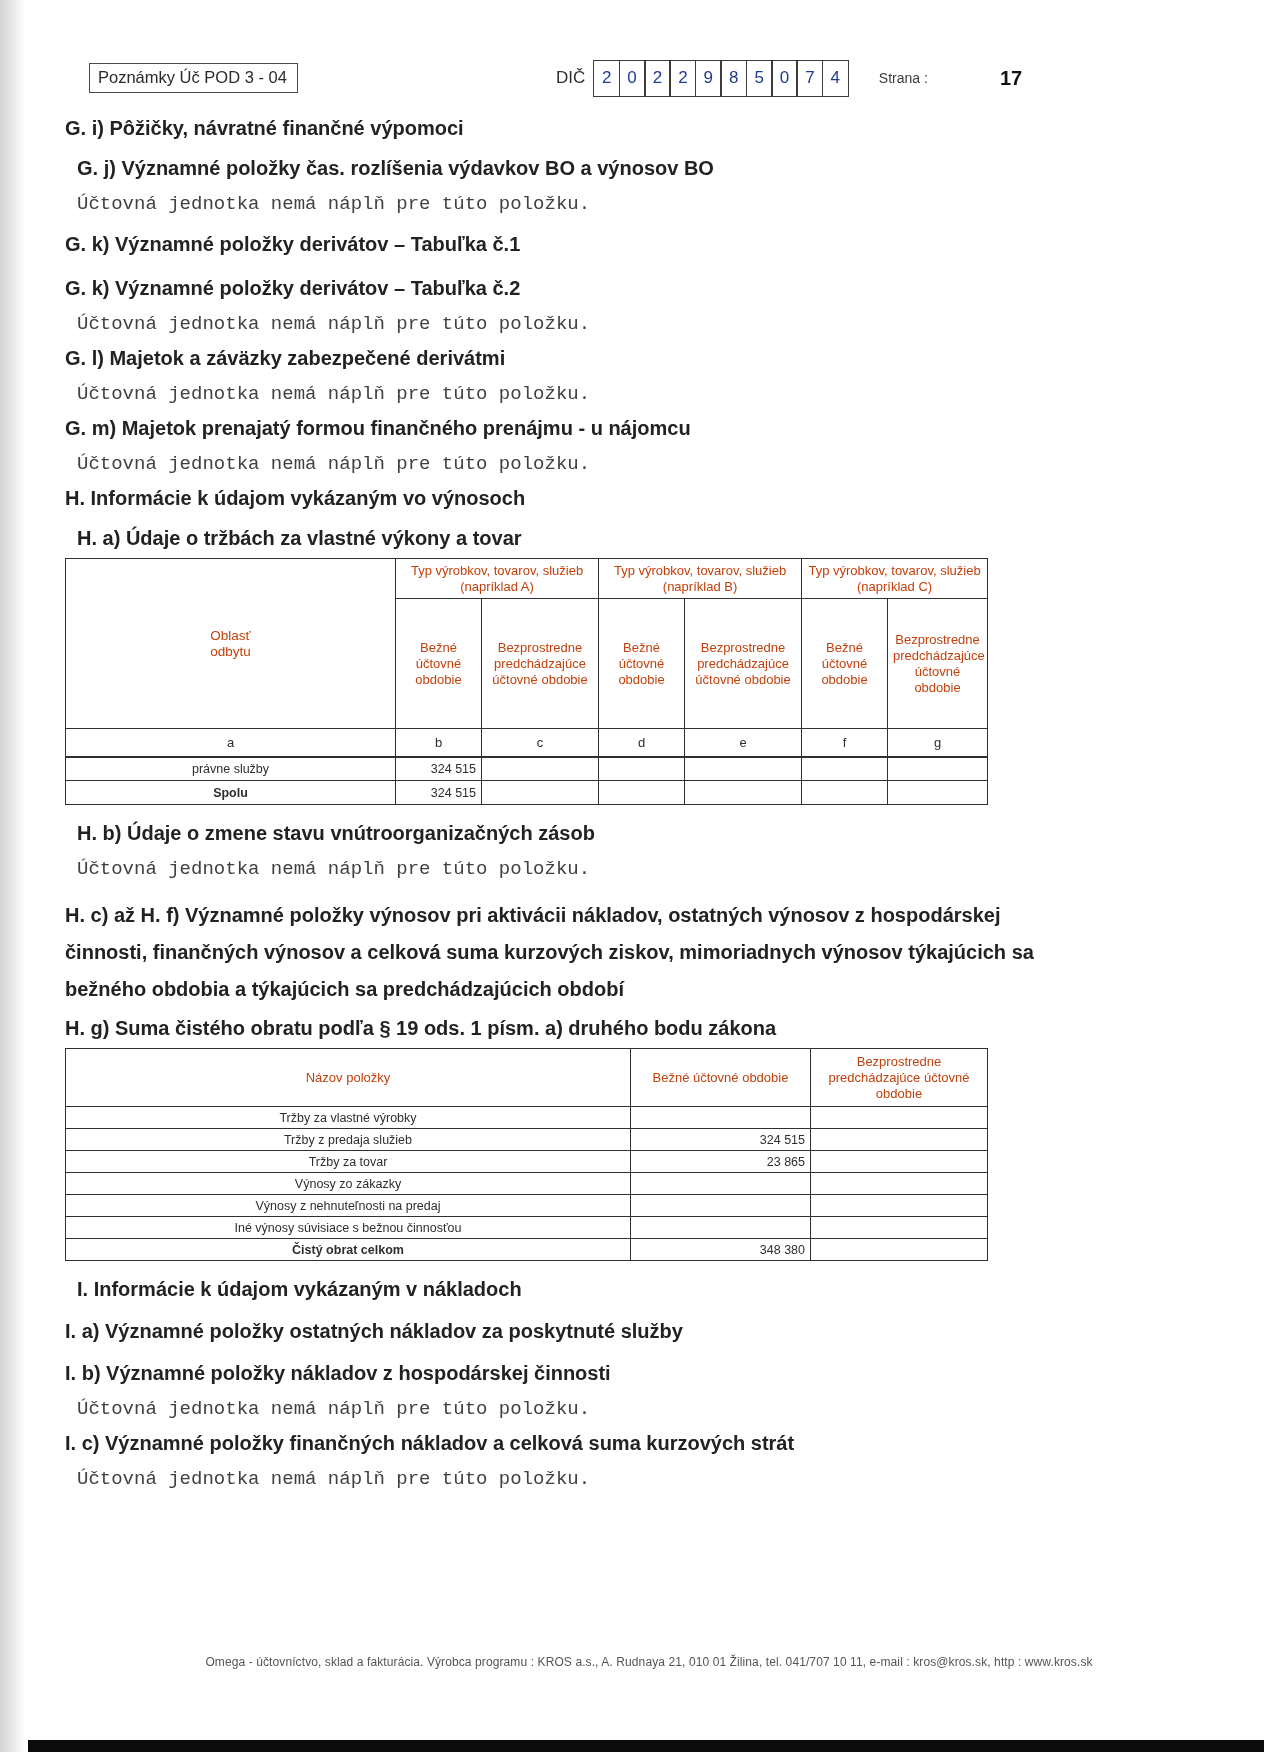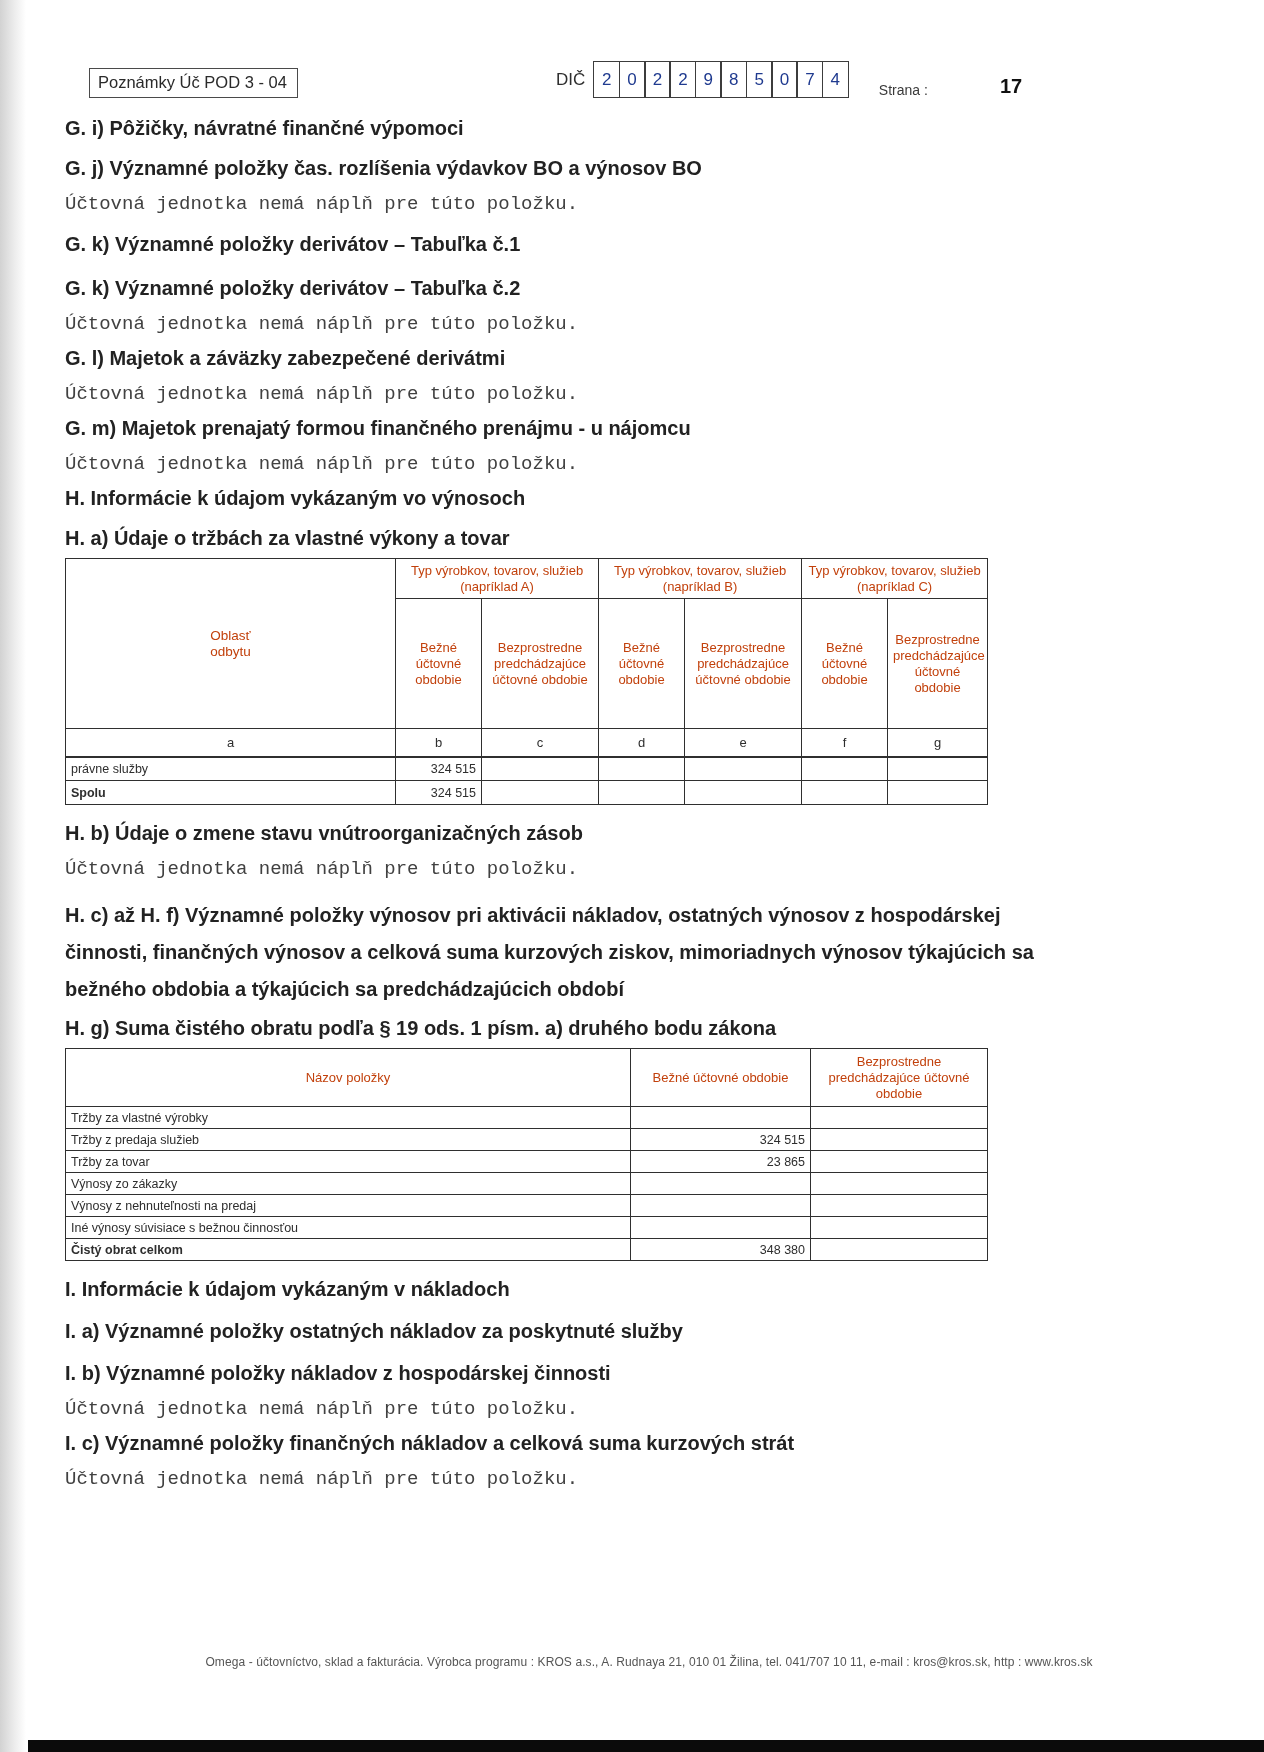--- a/index.html
+++ b/index.html
@@ -16,47 +16,47 @@
     position:absolute; left:0; top:0; width:26px; height:100%;
     background:linear-gradient(to right,#d2d2d2,#ececec 55%,#ffffff);
   }
   #bottom-bar {
     position:absolute; left:28px; right:0; bottom:0; height:12px;
     background:#0b0b0b;
   }
   #content { position:absolute; left:65px; top:58px; width:1010px; }
 
   
-  .doc-header { display:flex; align-items:flex-end; height:40px;padding-left:24px; }
+  .doc-header { display:flex; align-items:center; height:40px;padding-left:24px; }
   .form-code-box {
     border:1.5px solid #4a4a4a; padding:4px 10px 5px 8px;
     font-size:16.5px; color:#2a2a2a; white-space:nowrap;
   }
   .dic-wrap { display:flex; align-items:center; margin-left:258px; }
   .dic-label { font-size:17px; color:#2e2e2e; margin-right:8px; }
   .dic-boxes { display:flex; }
   .dic-cell {
     width:27px; height:37px; border:1.6px solid #3c3c3c; margin-left:-1.6px;
     display:flex; align-items:center; justify-content:center;
     font-size:17px; color:#1f3a8f;
   }
   .dic-cell:first-child { margin-left:0; }
   .page-label { font-size:14px; color:#3a3a3a; margin-left:30px; }
   .page-number { font-size:20px; font-weight:bold; color:#111; margin-left:72px; }
 
   
   .h1 { font-size:20px; font-weight:bold; color:#222; line-height:24px; margin:0; }
   .note { font-size:19px; color:#414141; line-height:16px; margin:0;font-family:Liberation Mono, monospace; }
-  .mt8{margin-top:8px;} .mt14{margin-top:14px;} .mt16{margin-top:16px;}
+  .mt8{margin-top:8px;} .mt14{margin-top:14px;} .mt16{margin-top:16px;margin-left:12px;}
   .mt18{margin-top:18px;} .mt20{margin-top:20px;}
   .para { line-height:37px; width:1010px; }
 
   
   table { border-collapse:collapse; table-layout:fixed; margin-top:8px; }
-  th, td { border:1px solid #2f2f2f; padding:0 5px; overflow:hidden; }
+  th, td { border:1px solid #2f2f2f; padding:0 5px; overflow:hidden;text-align:center; }
   th { font-weight:normal; font-size:13px; color:#c2410c; text-align:center; vertical-align:middle; line-height:16px; }
   td { font-size:12.5px; color:#2e2e2e; }
 
   #table1 { width:922px; }
   #table1 .area-cell { white-space:pre-line; font-size:13.5px; }
   #table1 .group-row th { height:40px; }
   #table1 .sub-row th { height:130px; }
   #table1 .letter-row td { height:28px; text-align:center; font-size:13px; border-bottom:2px solid #2f2f2f; }
   #table1 .data-row td { height:24px; }
   #table1 .num { text-align:right; }

